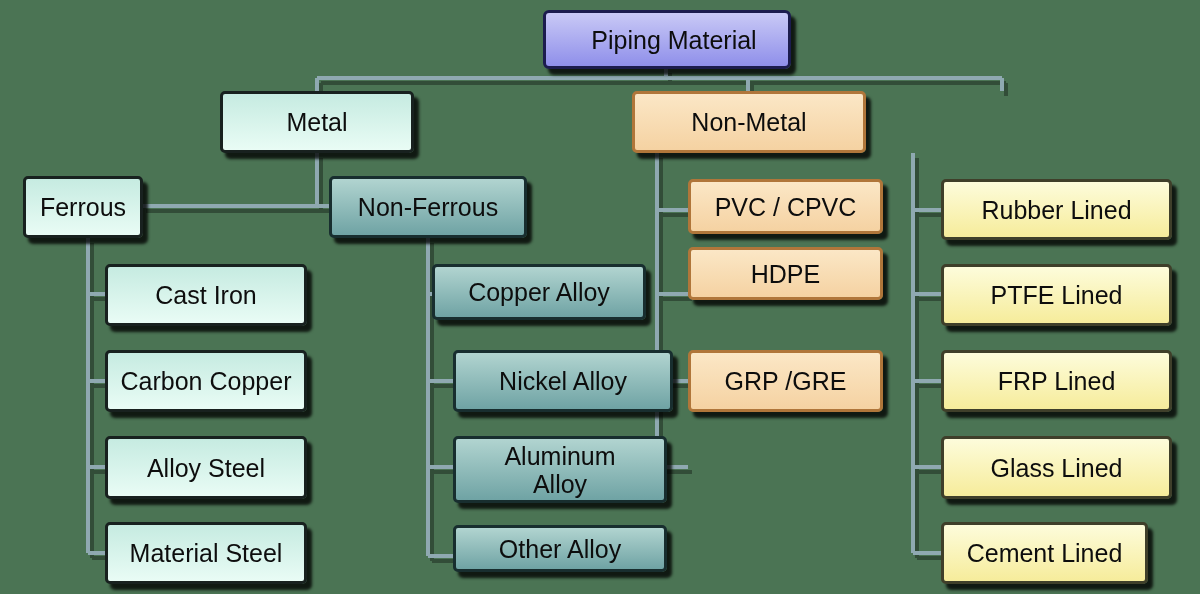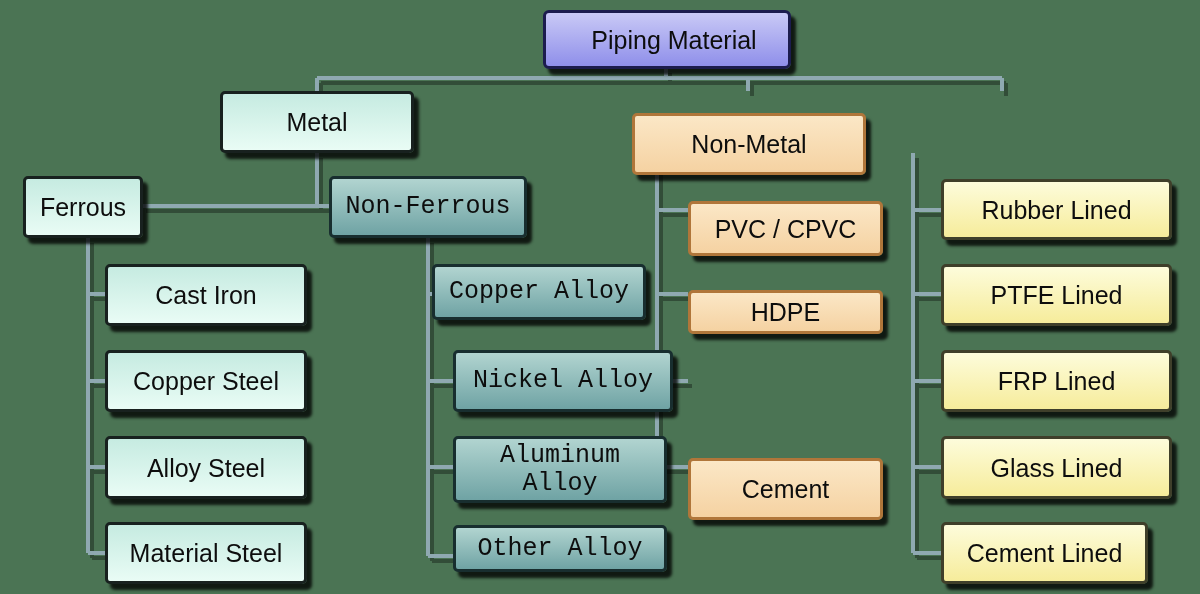--- a/index.html
+++ b/index.html
@@ -31,26 +31,24 @@
     border-radius:6px;
     padding-left:14px;
   }
   .mint{
     background:linear-gradient(var(--mint-top,#c6ebe1),var(--mint-bottom,#e9fcf5));
     border-color:var(--mint-border,#18211f);
   }
   .teal{
     background:linear-gradient(var(--teal-top,#b1d4d0),var(--teal-bottom,#6fa3a4));
     border-color:var(--teal-border,#182e2f);
-    font-family:Liberation Mono, monospace;
   }
   .orange{
     background:linear-gradient(var(--orange-top,#fbe7c6),var(--orange-bottom,#f5d2a2));
     border-color:var(--orange-border,#b0763a);
-    margin-top:22px;
   }
   .yellow{
     background:linear-gradient(var(--yellow-top,#fdfcdb),var(--yellow-bottom,#f6ec9b));
     border-color:var(--yellow-border,#3f3f2a);
   }
 </style>
 </head>
 <body>
 
 <div class="stage">
@@ -93,33 +91,33 @@
 
   <div class="node purple" style="left:543px;top:10px;width:248px;height:59px">Piping Material</div>
 
   <div class="node mint" style="left:220px;top:91px;width:194px;height:62px">Metal</div>
   <div class="node orange" style="left:632px;top:91px;width:234px;height:62px">Non-Metal</div>
 
   <div class="node mint" style="left:23px;top:176px;width:120px;height:62px">Ferrous</div>
   <div class="node teal" style="left:329px;top:176px;width:198px;height:62px">Non-Ferrous</div>
 
   <div class="node mint" style="left:105px;top:264px;width:202px;height:62px">Cast Iron</div>
-  <div class="node mint" style="left:105px;top:350px;width:202px;height:62px">Copper Steel</div>
+  <div class="node mint" style="left:105px;top:350px;width:202px;height:62px">Carbon Copper</div>
   <div class="node mint" style="left:105px;top:436px;width:202px;height:63px">Alloy Steel</div>
   <div class="node mint" style="left:105px;top:522px;width:202px;height:62px">Material Steel</div>
 
   <div class="node teal" style="left:432px;top:264px;width:214px;height:56px">Copper Alloy</div>
   <div class="node teal" style="left:453px;top:350px;width:220px;height:62px">Nickel Alloy</div>
   <div class="node teal" style="left:453px;top:436px;width:214px;height:67px">Aluminum
 Alloy</div>
   <div class="node teal" style="left:453px;top:525px;width:214px;height:47px">Other Alloy</div>
 
   <div class="node orange" style="left:688px;top:179px;width:195px;height:55px">PVC / CPVC</div>
-  <div class="node orange" style="left:688px;top:268px;width:195px;height:44px">HDPE</div>
-  <div class="node orange" style="left:688px;top:436px;width:195px;height:62px">Cement</div>
+  <div class="node orange" style="left:688px;top:247px;width:195px;height:53px">HDPE</div>
+  <div class="node orange" style="left:688px;top:350px;width:195px;height:62px">GRP /GRE</div>
 
   <div class="node yellow" style="left:941px;top:179px;width:231px;height:61px">Rubber Lined</div>
   <div class="node yellow" style="left:941px;top:264px;width:231px;height:62px">PTFE Lined</div>
   <div class="node yellow" style="left:941px;top:350px;width:231px;height:62px">FRP Lined</div>
   <div class="node yellow" style="left:941px;top:436px;width:231px;height:63px">Glass Lined</div>
   <div class="node yellow" style="left:941px;top:522px;width:207px;height:62px">Cement Lined</div>
 
 </div>
 
 </body></html>

